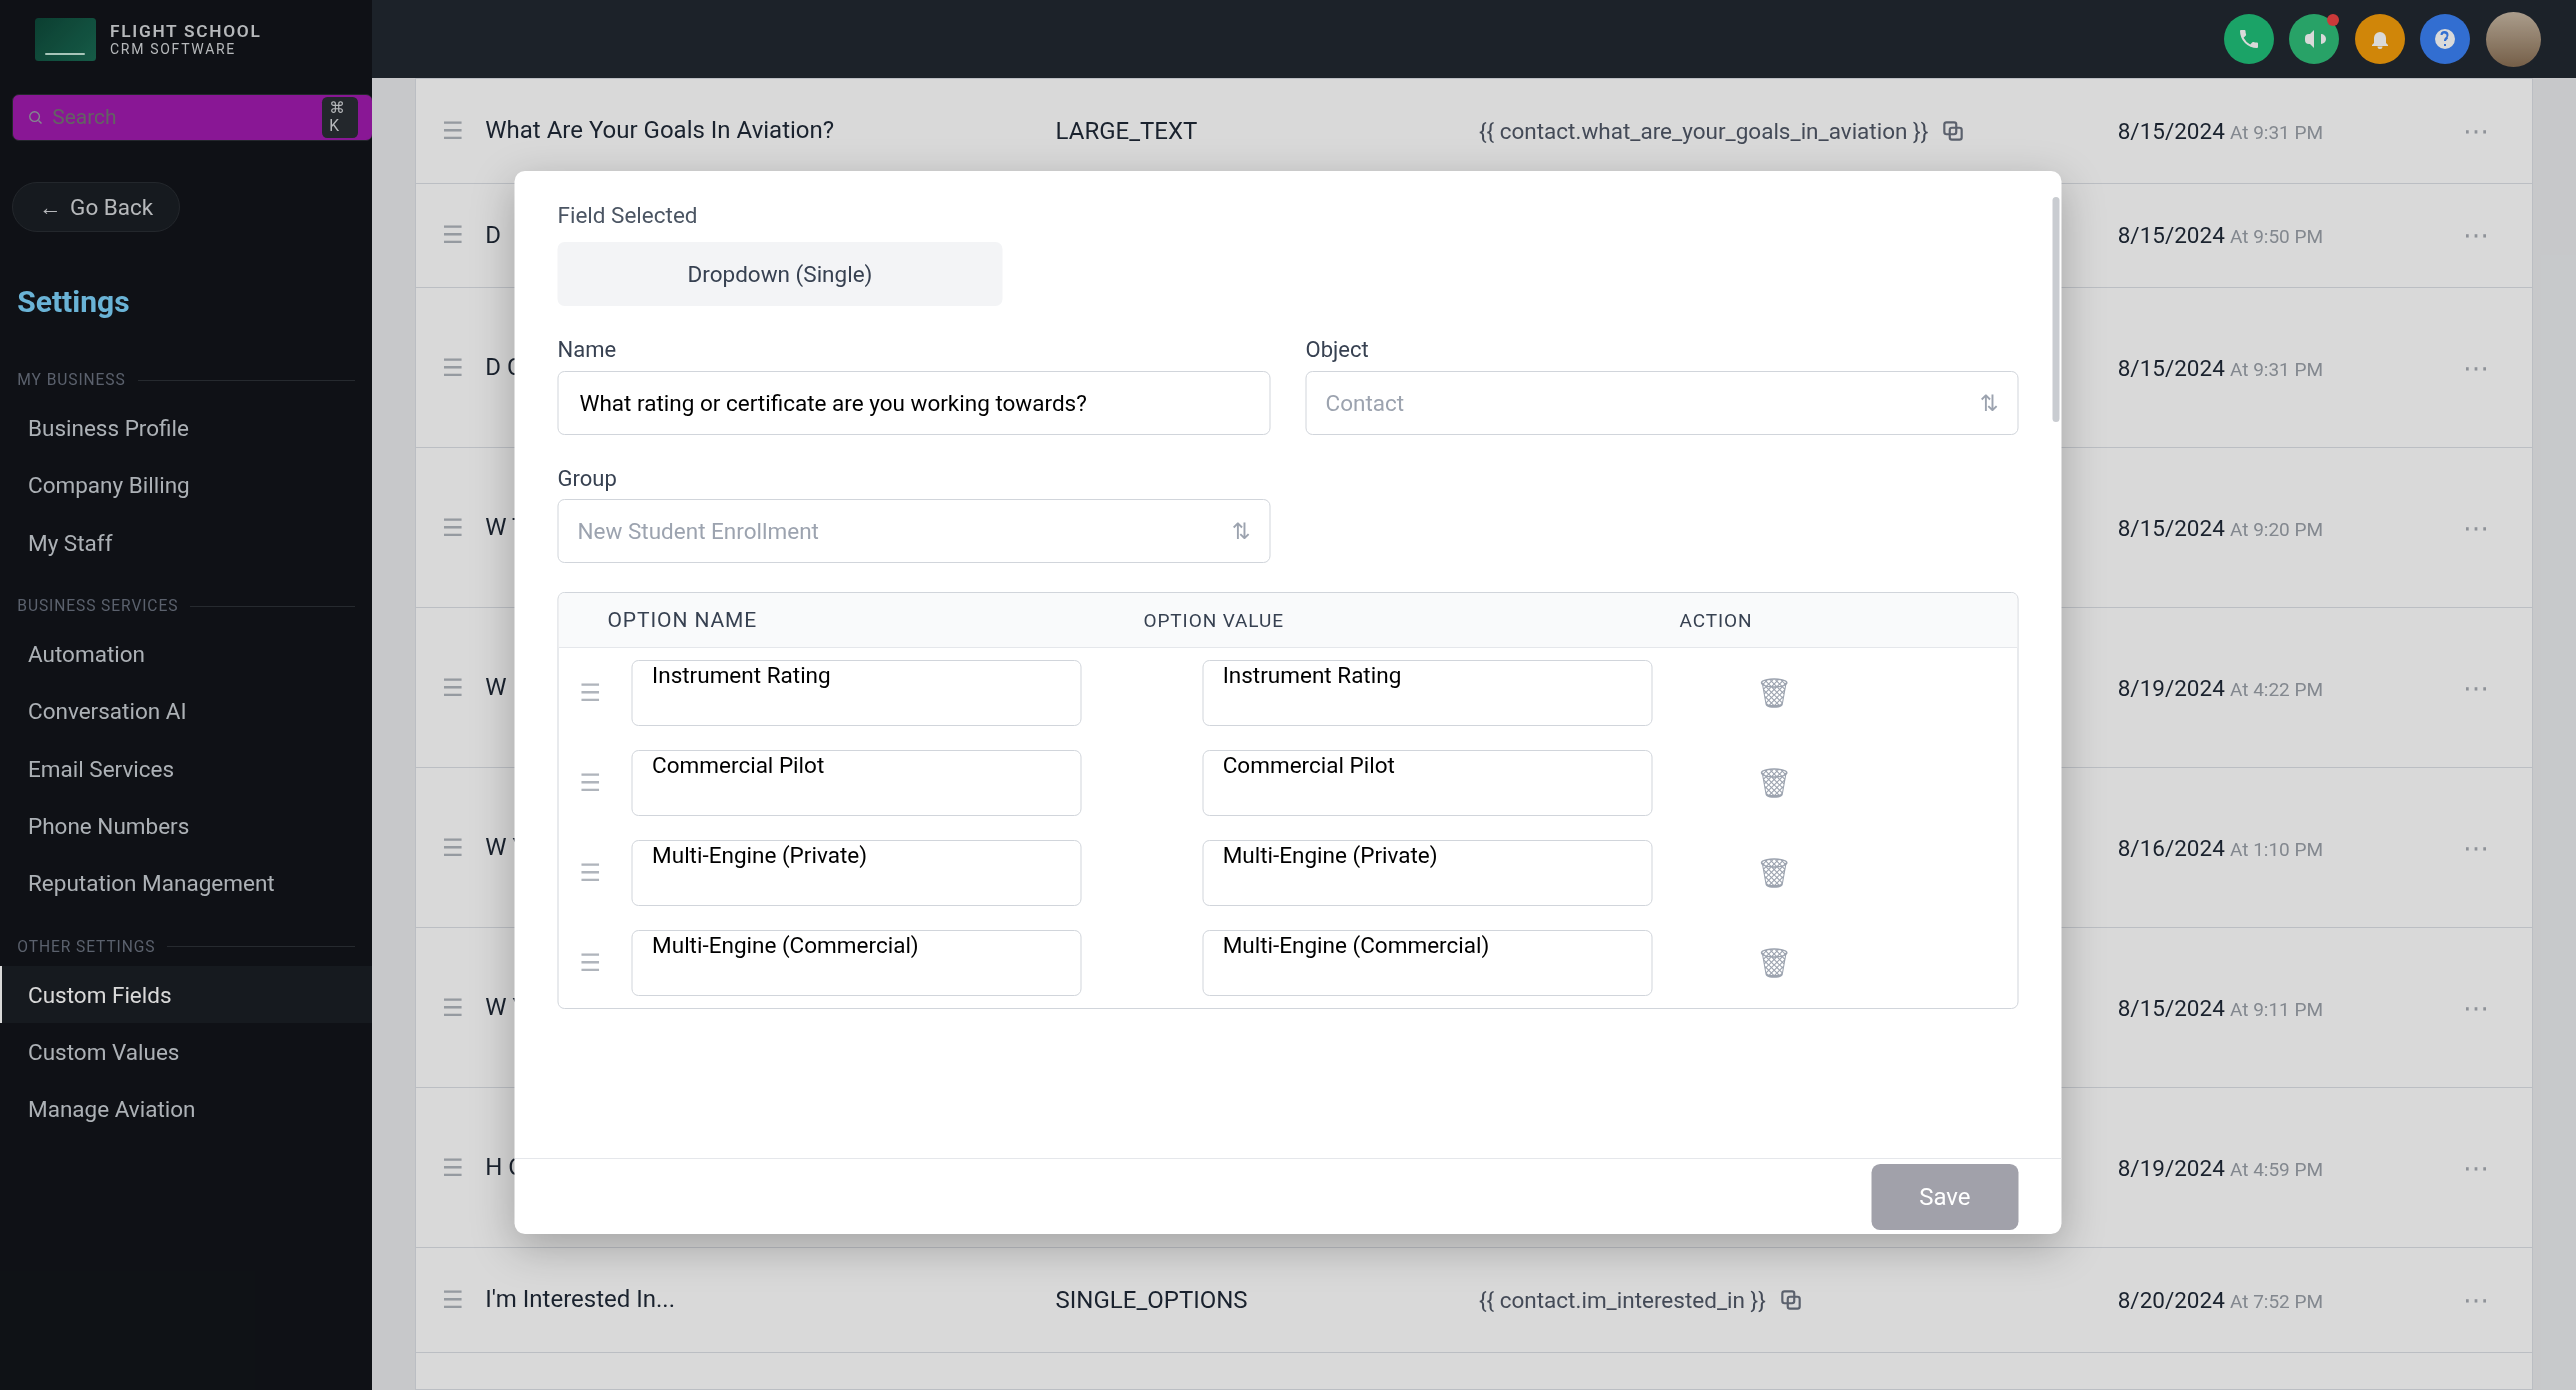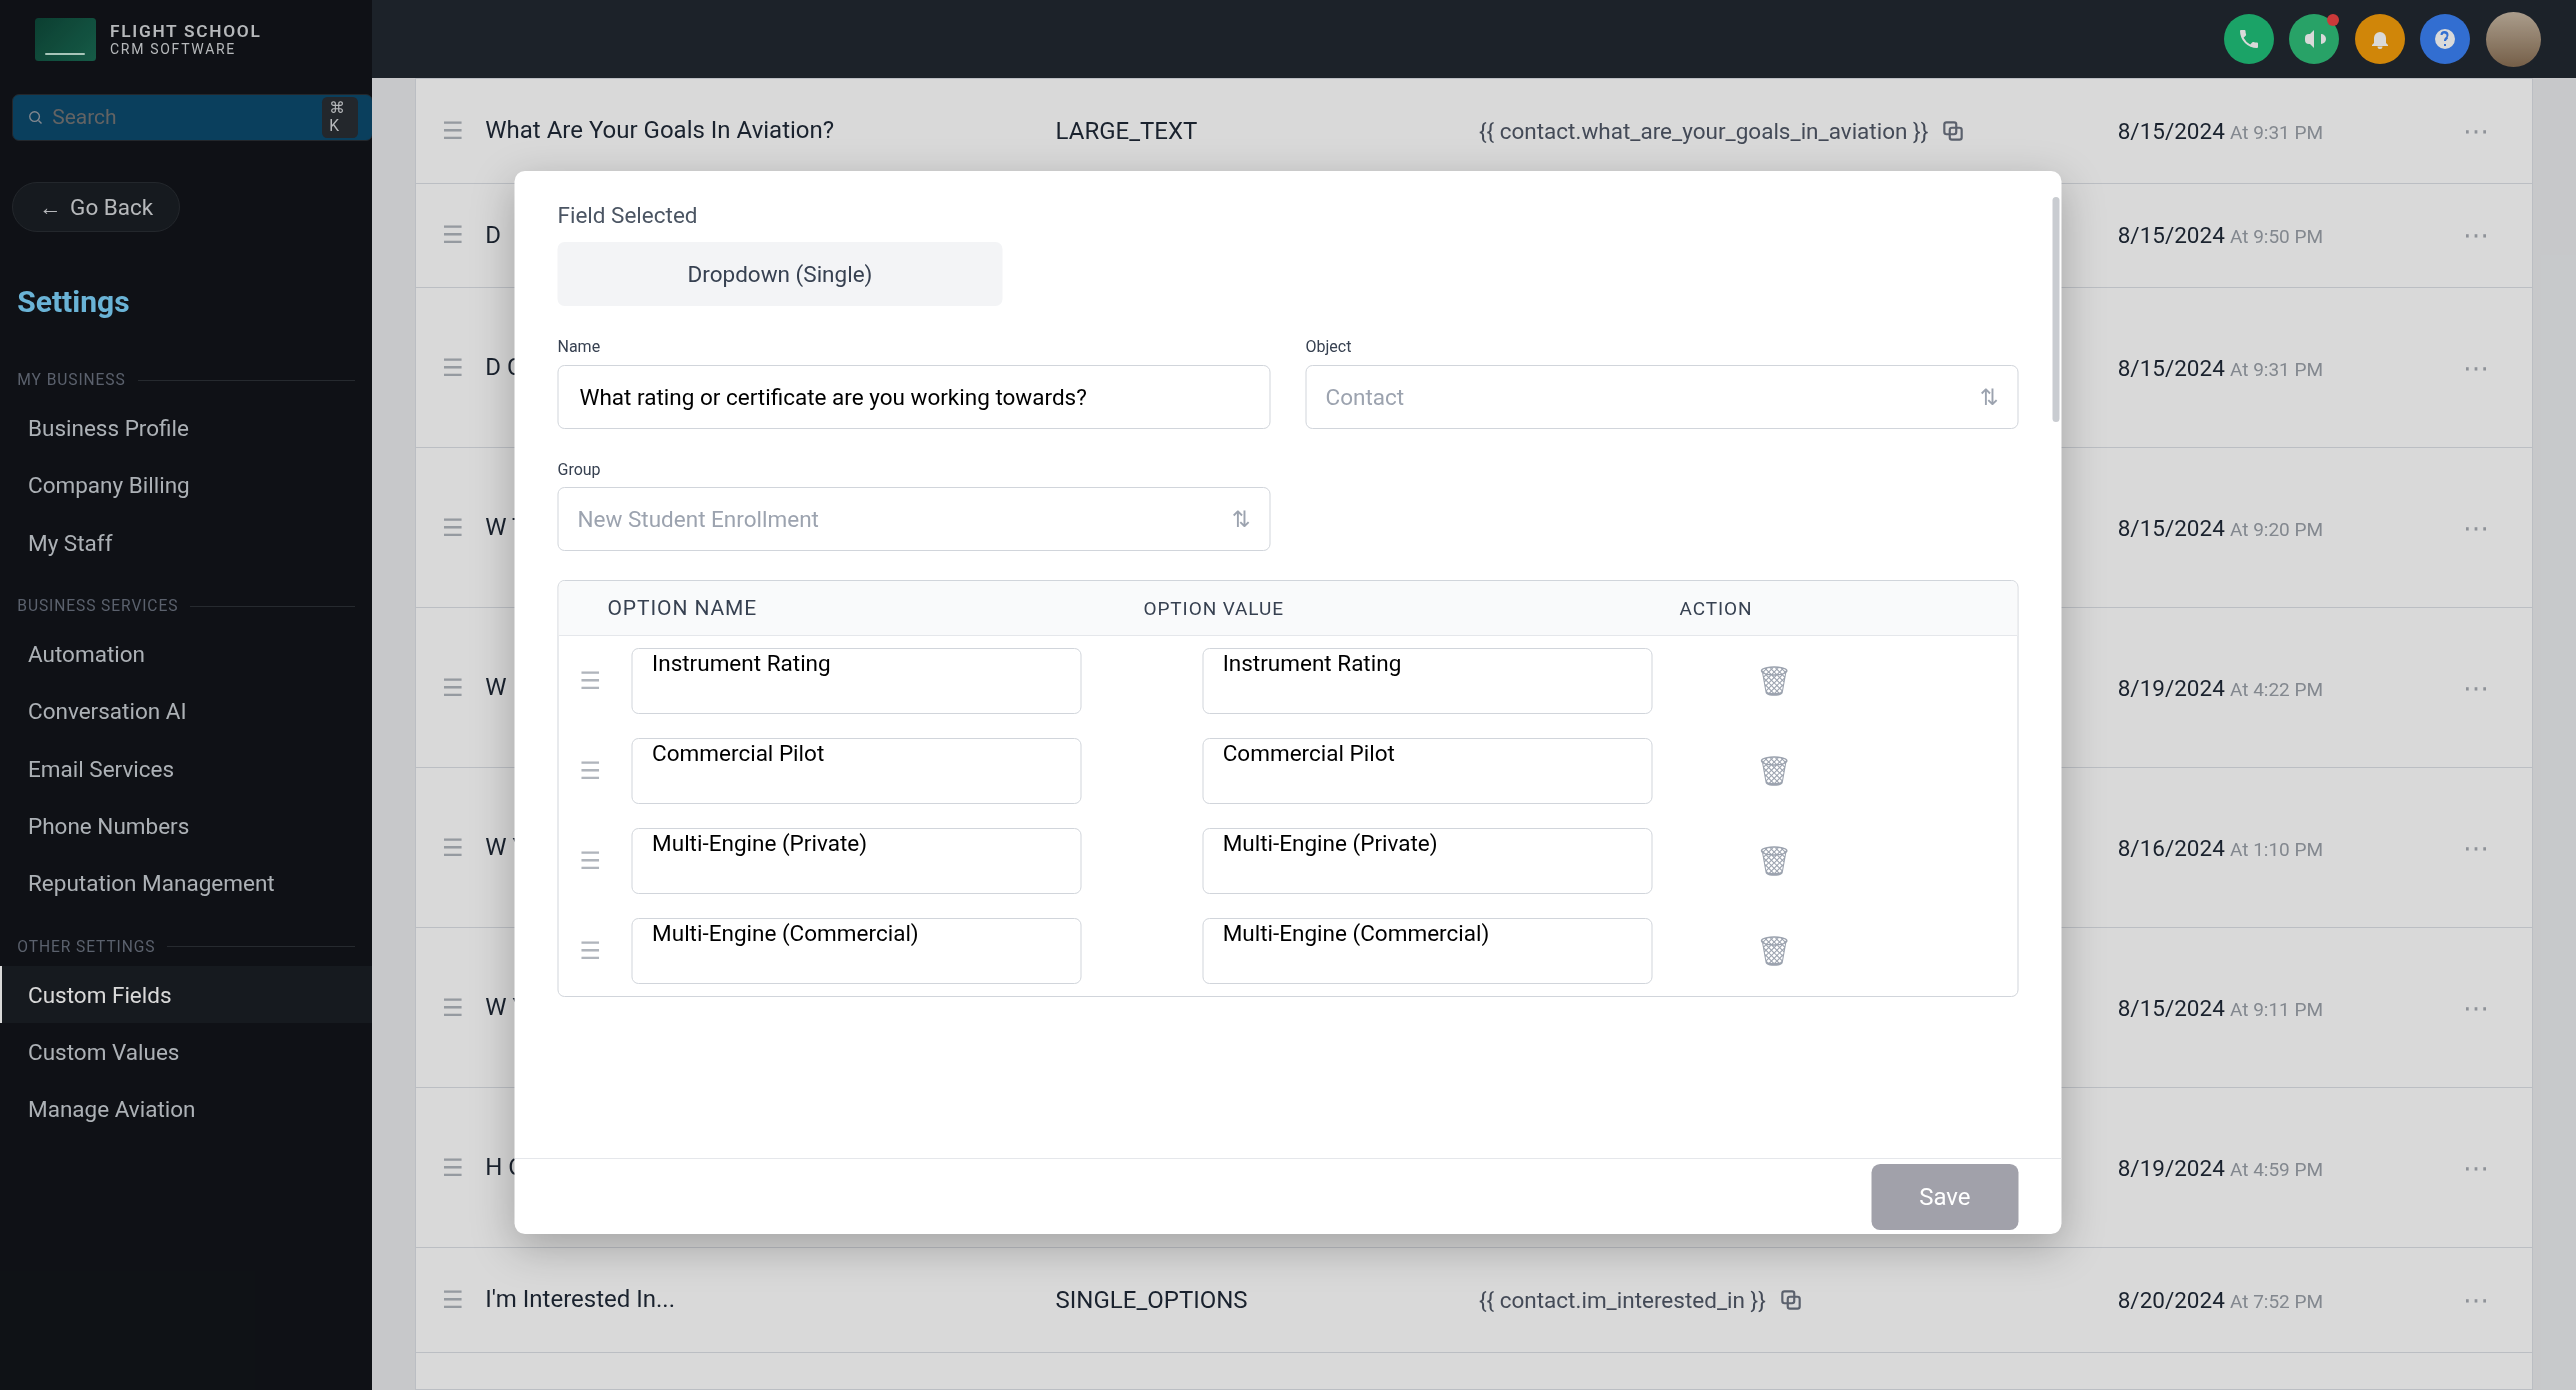--- a/index.html
+++ b/index.html
@@ -65,21 +65,21 @@
     border-radius:1.7px;
   }
   .logo-text { display:flex; flex-direction:column; color:#d6d9dc; letter-spacing:1.7px; }
   .logo-text .l1 { font-size:17.3px; font-weight:600; }
   .logo-text .l2 { font-size:14px; }
   .search-row {
     margin: 15.6px 12px; display:flex; align-items:center; gap:10.4px;
   }
   .search-box {
     flex:1; display:flex; align-items:center;
-    background:#0c4a6e; border:0.9px solid #2A2E34;
+    background:#a21caf; border:0.9px solid #2A2E34;
     border-radius:7px; height:47px; padding:0 14px;
     color:#d6d9dc;
   }
   .search-box input {
     flex:1; background:none; border:none; outline:none;
     color:#d6d9dc; font-size:21px; padding-left:8.6px;
   }
   .kbd { background:var(--kbd-bg); border-radius:5.2px; padding:2.6px 7px; font-size:15.6px; color:#d6d9dc; }
   .ai-btn {
     width:47px; height:47px; border-radius:7px;
@@ -186,21 +186,21 @@
     content:""; position:absolute; right:1.7px; top:26px;
     width:7px; height:225px; background:#c9ccd1; border-radius:3.5px;
   }
   .field-sel-label { font-size:22.5px; color:#4b5563; margin-bottom:14px; }
   .chip {
     display:inline-block; background:#F3F4F6; border-radius:7px;
     padding:19px 130px; font-size:22.5px; color:#374151;
   }
   .form-row { display:flex; gap:35px; margin-top:31px; }
   .form-col { flex:1; display:flex; flex-direction:column; }
-  .form-label { font-size:16px; color:#374151; margin-bottom:8.6px; }
+  .form-label { font-size:22px; color:#374151; margin-bottom:8.6px; }
   .ctrl {
     height:64px; border:0.9px solid #D1D5DB; border-radius:7px;
     padding:0 19px; font-size:22.5px; color:#111827; background:#fff;
     display:flex; align-items:center; justify-content:space-between;
   }
   .ctrl input { border:none; outline:none; width:100%; font-size:22.5px; }
   .ctrl .chev { color:#9CA3AF; font-size:22.5px; }
   .ctrl.muted { color:#9CA3AF; }
   .opt-table {
     margin-top:29px;

